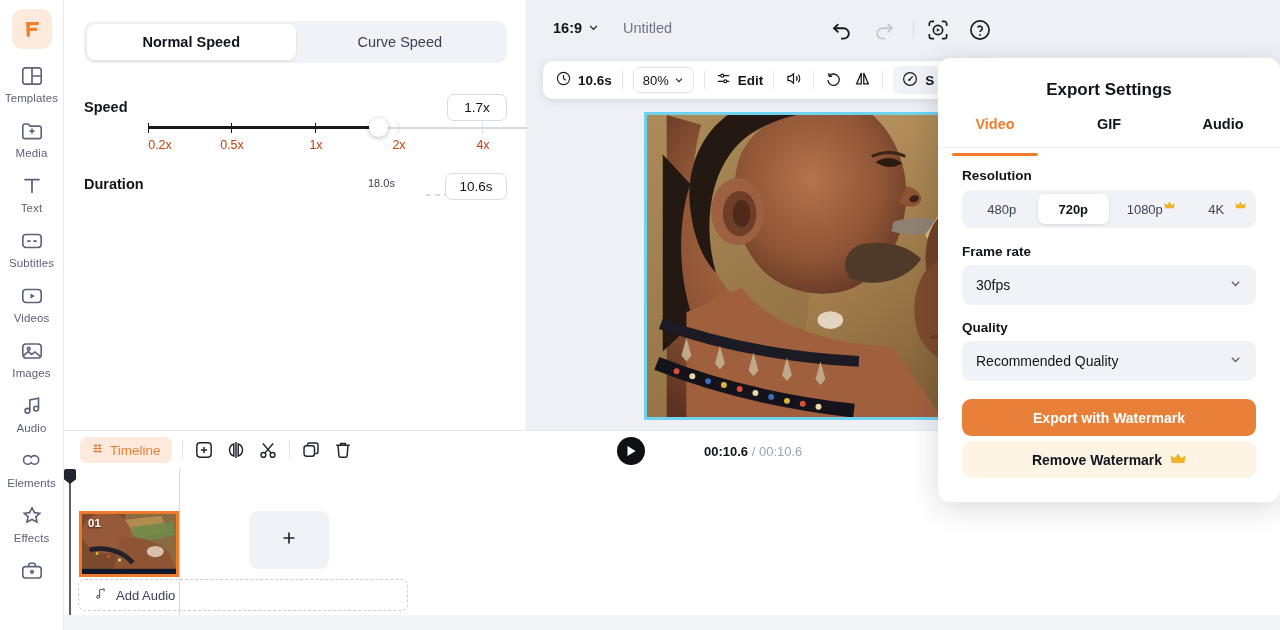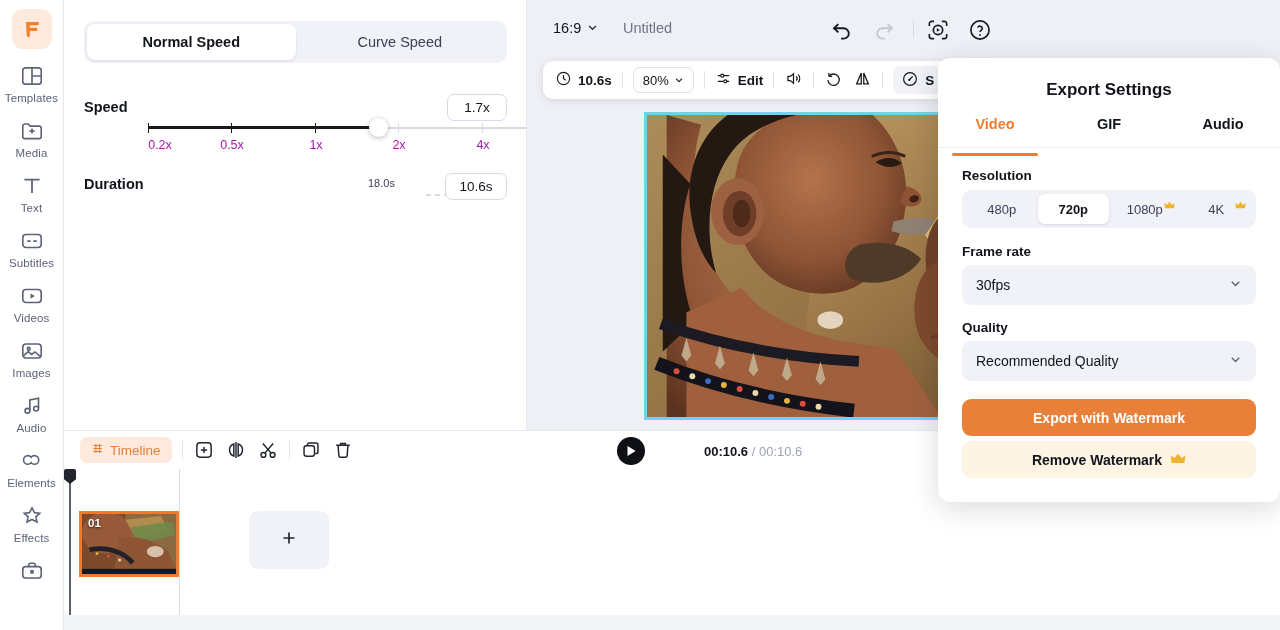--- a/index.html
+++ b/index.html
@@ -57,42 +57,42 @@
   .slider { position: absolute; left: 84px; top: 122px; width: 418px; height: 14px; }
   .sl-track { position: absolute; left: 0; top: 5px; width: 418px; height: 2px; background: #d7dae4; }
   .sl-fill  { position: absolute; left: 0; top: 4px; width: 229px; height: 3px; background: #17191f; }
   .sl-tick  { position: absolute; top: 1px; width: 1px; height: 10px; background: #d7dae4; }
   .sl-tick.dark { background: #17191f; }
   .sl-thumb {
     position: absolute; left: 221px; top: -4px; width: 19px; height: 19px; border-radius: 50%;
     background: #fff; box-shadow: 0 1px 5px rgba(20,24,40,.30); cursor: grab;
   }
   .sl-labels { position: absolute; left: 84px; top: 138px; width: 418px; height: 16px; }
-  .sl-labels span { position: absolute; font-size: 12.5px; color: #a21caf; transform: translateX(-50%); }
+  .sl-labels span { position: absolute; font-size: 12.5px; color: #c2410c; transform: translateX(-50%); }
 
   .row-dur { position: absolute; left: 20px; top: 173px; width: 423px; height: 28px; }
   .row-dur .t { position: absolute; left: 0; top: 3px; font-size: 14.5px; font-weight: bold; color: #12141c; }
   .row-dur .orig { position: absolute; left: 284px; top: 4px; font-size: 11px; color: #3c4156; }
   .row-dur .arrow { position: absolute; left: 340px; top: 13px; width: 80px; height: 10px; }
   .row-dur .valbox2 {
     position: absolute; right: 0; top: 0; width: 62px; height: 27px;
     border: 1px solid #d8dbe6; border-radius: 7px; background: #fff;
     display: flex; align-items: center; justify-content: center; font-size: 13.5px; color: #12141c;
   }
 
   .collapse-handle {
     position: absolute; left: 519px; top: 196px; width: 15px; height: 46px;
     background: #eef0f5; border-radius: 7px 0 0 7px;
     display: flex; align-items: center; justify-content: center; cursor: pointer; color: #9ea3b5;
   }
 
   
   #topbar { position: absolute; left: 527px; top: 0; width: 753px; height: 60px; }
   .ar-sel { position: absolute; left: 26px; top: 19px; display: flex; align-items: center; gap: 6px; cursor: pointer; }
-  .ar-sel .txt { font-size: 14.5px; font-weight: normal; color: #12141c; }
+  .ar-sel .txt { font-size: 14.5px; font-weight: bold; color: #12141c; }
   .proj-title { position: absolute; left: 96px; top: 20px; font-size: 14.5px; color: #6e7386; cursor: text; }
   .tb-icon { position: absolute; top: 17px; width: 26px; height: 26px; cursor: pointer; color: #17191f; }
   .tb-icon.dim { color: #c3c7d4; cursor: default; }
   .tb-div { position: absolute; top: 20px; width: 1px; height: 18px; background: #d8dbe6; }
 
   
   #edtoolbar {
     position: absolute; left: 543px; top: 61px; height: 38px; background: #ffffff;
     border-radius: 10px; box-shadow: 0 2px 10px rgba(20,24,40,.10);
     display: flex; align-items: center; padding: 0 12px; gap: 10px; z-index: 3;
@@ -584,20 +584,27 @@
         </svg>
         <span class="clip-num">01</span>
       </div>
 
       <div class="add-clip">
         <span><svg width="20" height="20" viewBox="0 0 24 24" fill="none" stroke="#22252f" stroke-width="2">
               <path d="M12 5.4v13.2M5.4 12h13.2"></path>
             </svg></span>
       </div>
 
+      <div class="add-audio">
+        <span><svg width="15" height="15" viewBox="0 0 24 24" fill="none" stroke="#3c4156" stroke-width="1.5">
+              <path d="M10.6 17.2V6.2l7.2-1.6v4.2"></path>
+              <circle cx="8.2" cy="17.4" r="2.3"></circle>
+            </svg></span>
+        <span class="lbl">Add Audio</span>
+      </div>
 
       <div class="tl-foot"></div>
     </div>
   </div>
 
   <div id="exportpanel">
     <div class="ep-title">Export Settings</div>
 
     <div class="ep-tabs">
       <div class="ep-tab active">Video</div>

